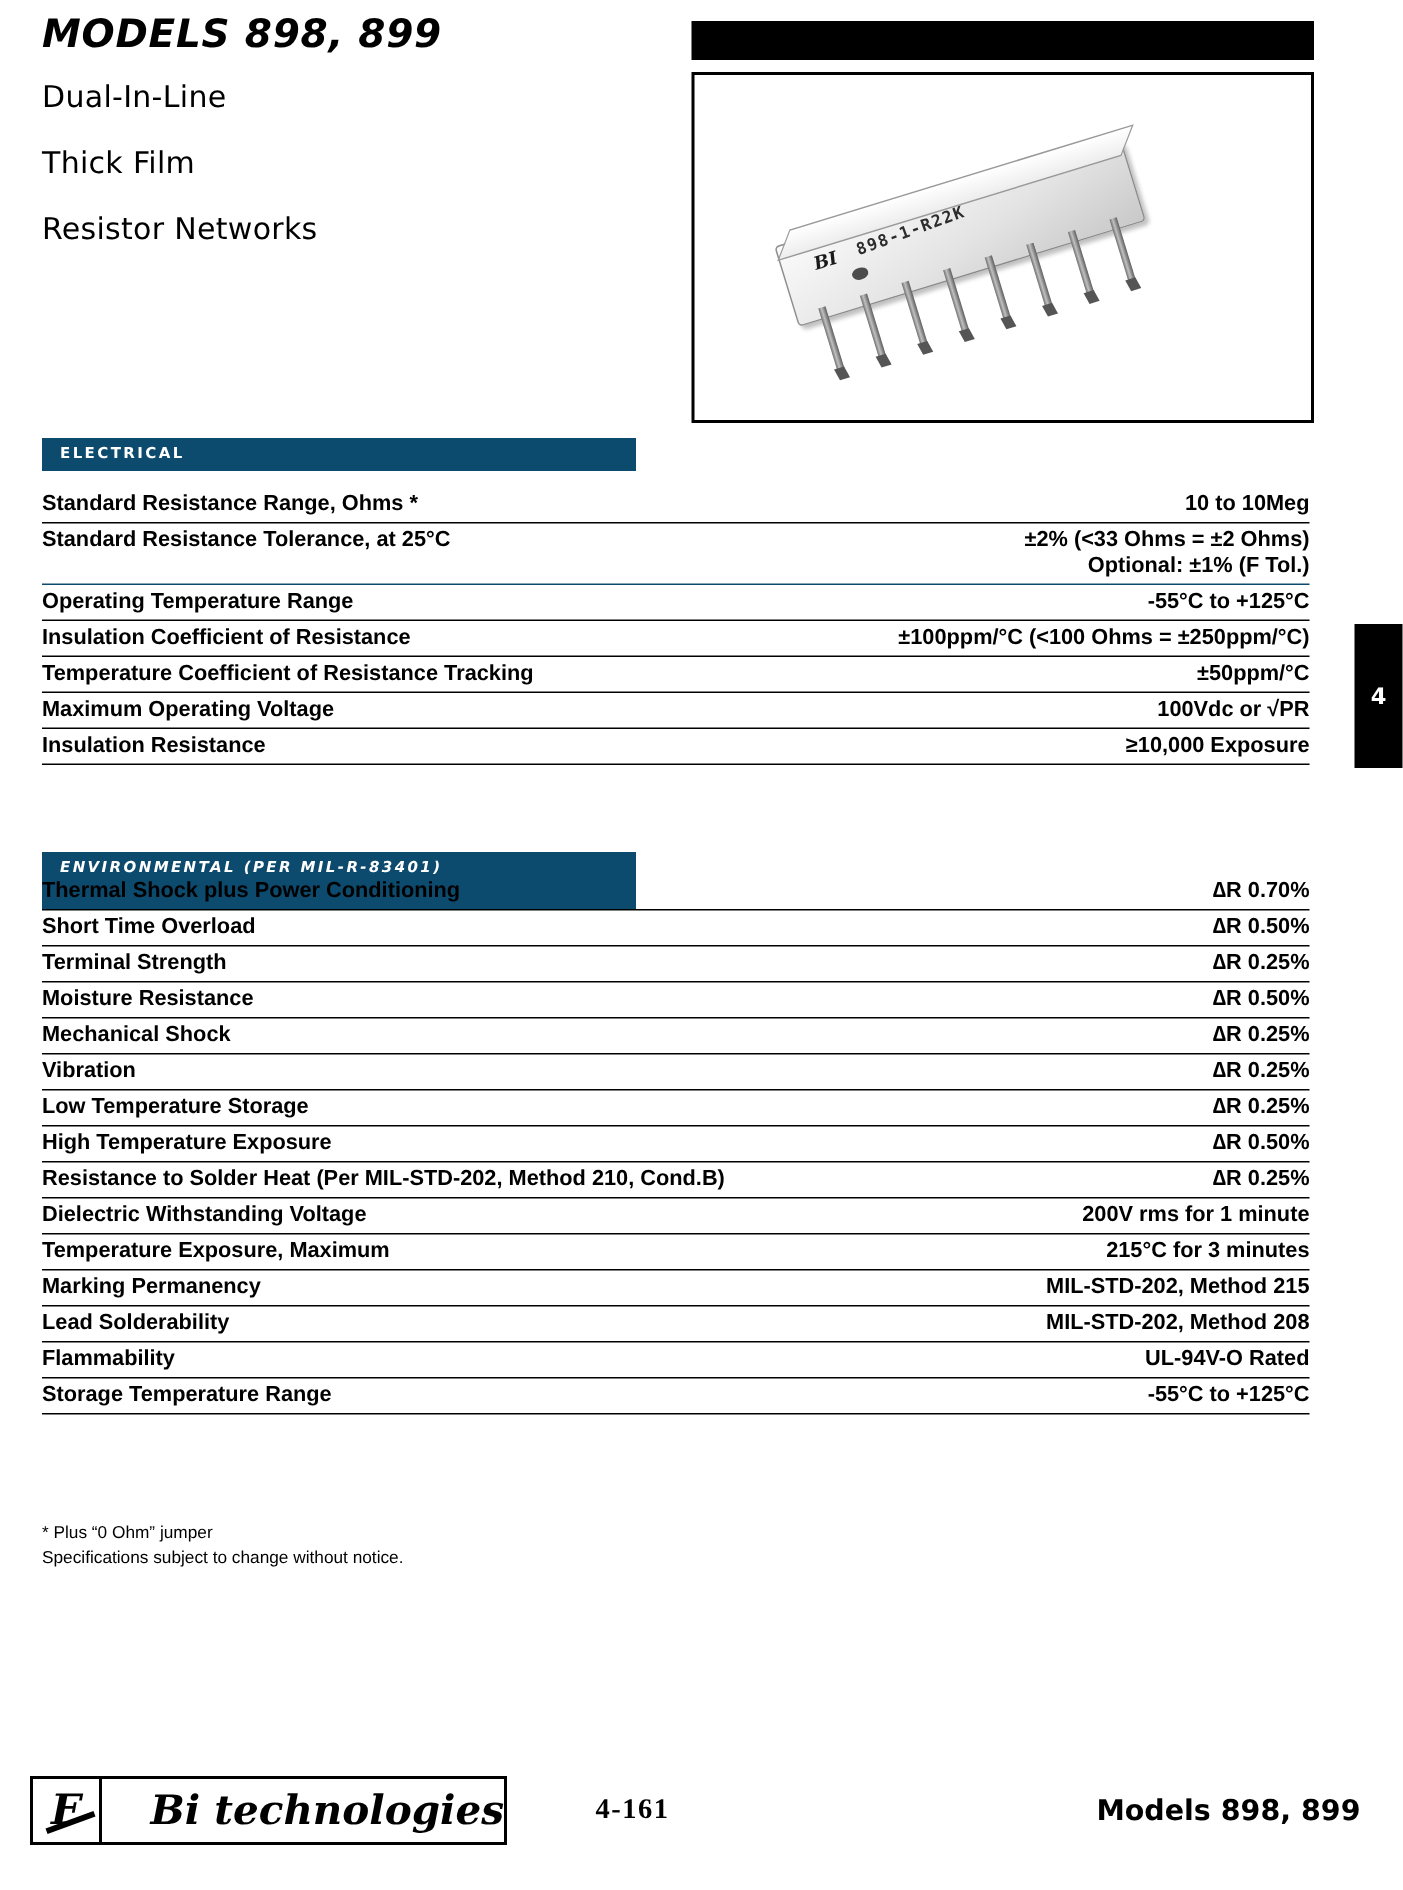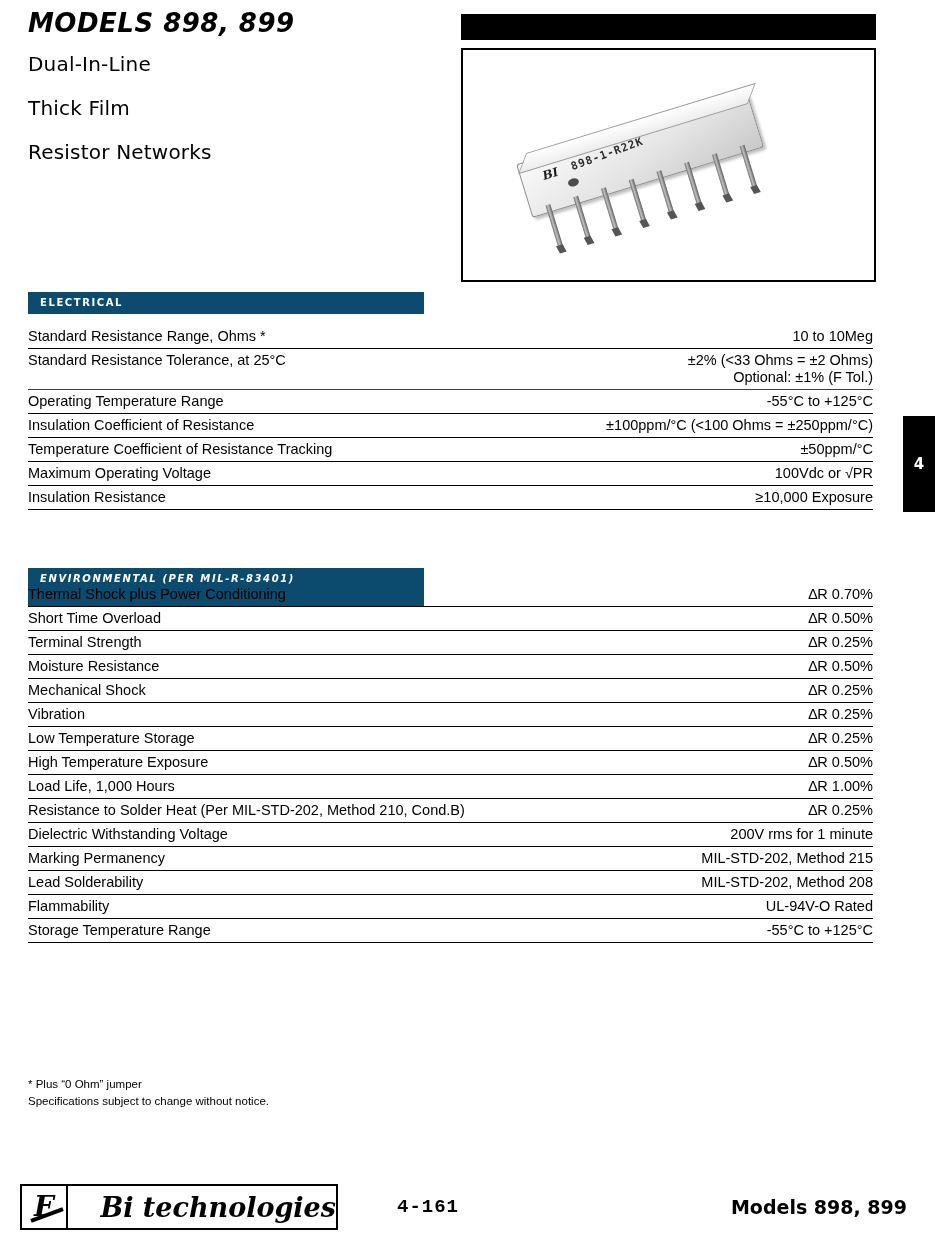--- a/index.html
+++ b/index.html
@@ -162,40 +162,41 @@
   #electrical-bar { left: 28px; top: 292px; width: 396px; height: 22px; }
   #environmental-bar { left: 28px; top: 568px; width: 396px; height: 38px; font-style: italic; }
 
   
   .spec-table {
     position: absolute;
     left: 28px;
     width: 845px;
     border-collapse: collapse;
     font-size: 14.5px;
+    font-weight: bold;
   }
   #electrical-table { top: 325px; }
   #environmental-table { top: 583px; }
   .spec-table tr { }
   .spec-table td {
     padding: 3px 0 3px 0;
     border-bottom: 1px solid #000000;
     vertical-align: bottom;
     line-height: 17px;
   }
   .spec-table td.lbl { text-align: left; }
   .spec-table td.val { text-align: right; }
   .spec-table tr.no-rule td { border-bottom: none; padding-bottom: 0; }
   .spec-table tr.cont td { border-bottom: 1px solid #0c4a6e; padding-top: 0; }
 
   
   .footnotes {
     position: absolute;
     left: 28px;
-    top: 1076px;
+    top: 1014px;
     font-size: 11.5px;
     line-height: 17px;
   }
 
   
   .side-tab {
     position: absolute;
     right: 0;
     top: 416px;
     width: 32px;
@@ -253,21 +254,21 @@
     font-family: "DejaVu Serif", serif;
     font-weight: bold;
     font-style: italic;
     font-size: 27px;
     white-space: nowrap;
   }
   .page-num {
     position: absolute;
     left: 397px;
     top: 1196px;
-    font-family: Liberation Mono, monospace;
+    font-family: Liberation Serif, serif;
     font-weight: bold;
     font-size: 19px;
     letter-spacing: 1px;
   }
   .footer-right {
     position: absolute;
     right: 28px;
     top: 1196px;
     font-family: "DejaVu Sans", sans-serif;
     font-weight: bold;
@@ -377,30 +378,30 @@
     </tr>
     <tr>
       <td class="lbl">Low Temperature Storage</td>
       <td class="val">∆R 0.25%</td>
     </tr>
     <tr>
       <td class="lbl">High Temperature Exposure</td>
       <td class="val">∆R 0.50%</td>
     </tr>
     <tr>
-      <td class="lbl">Load Life, 1,000 Hours</td>
-      <td class="val">∆R 1.00%</td>
-    </tr>
-    <tr>
       <td class="lbl">Resistance to Solder Heat (Per MIL-STD-202, Method 210, Cond.B)</td>
       <td class="val">∆R 0.25%</td>
     </tr>
     <tr>
       <td class="lbl">Dielectric Withstanding Voltage</td>
       <td class="val">200V rms for 1 minute</td>
+    </tr>
+    <tr>
+      <td class="lbl">Temperature Exposure, Maximum</td>
+      <td class="val">215°C for 3 minutes</td>
     </tr>
     <tr>
       <td class="lbl">Marking Permanency</td>
       <td class="val">MIL-STD-202, Method 215</td>
     </tr>
     <tr>
       <td class="lbl">Lead Solderability</td>
       <td class="val">MIL-STD-202, Method 208</td>
     </tr>
     <tr>

